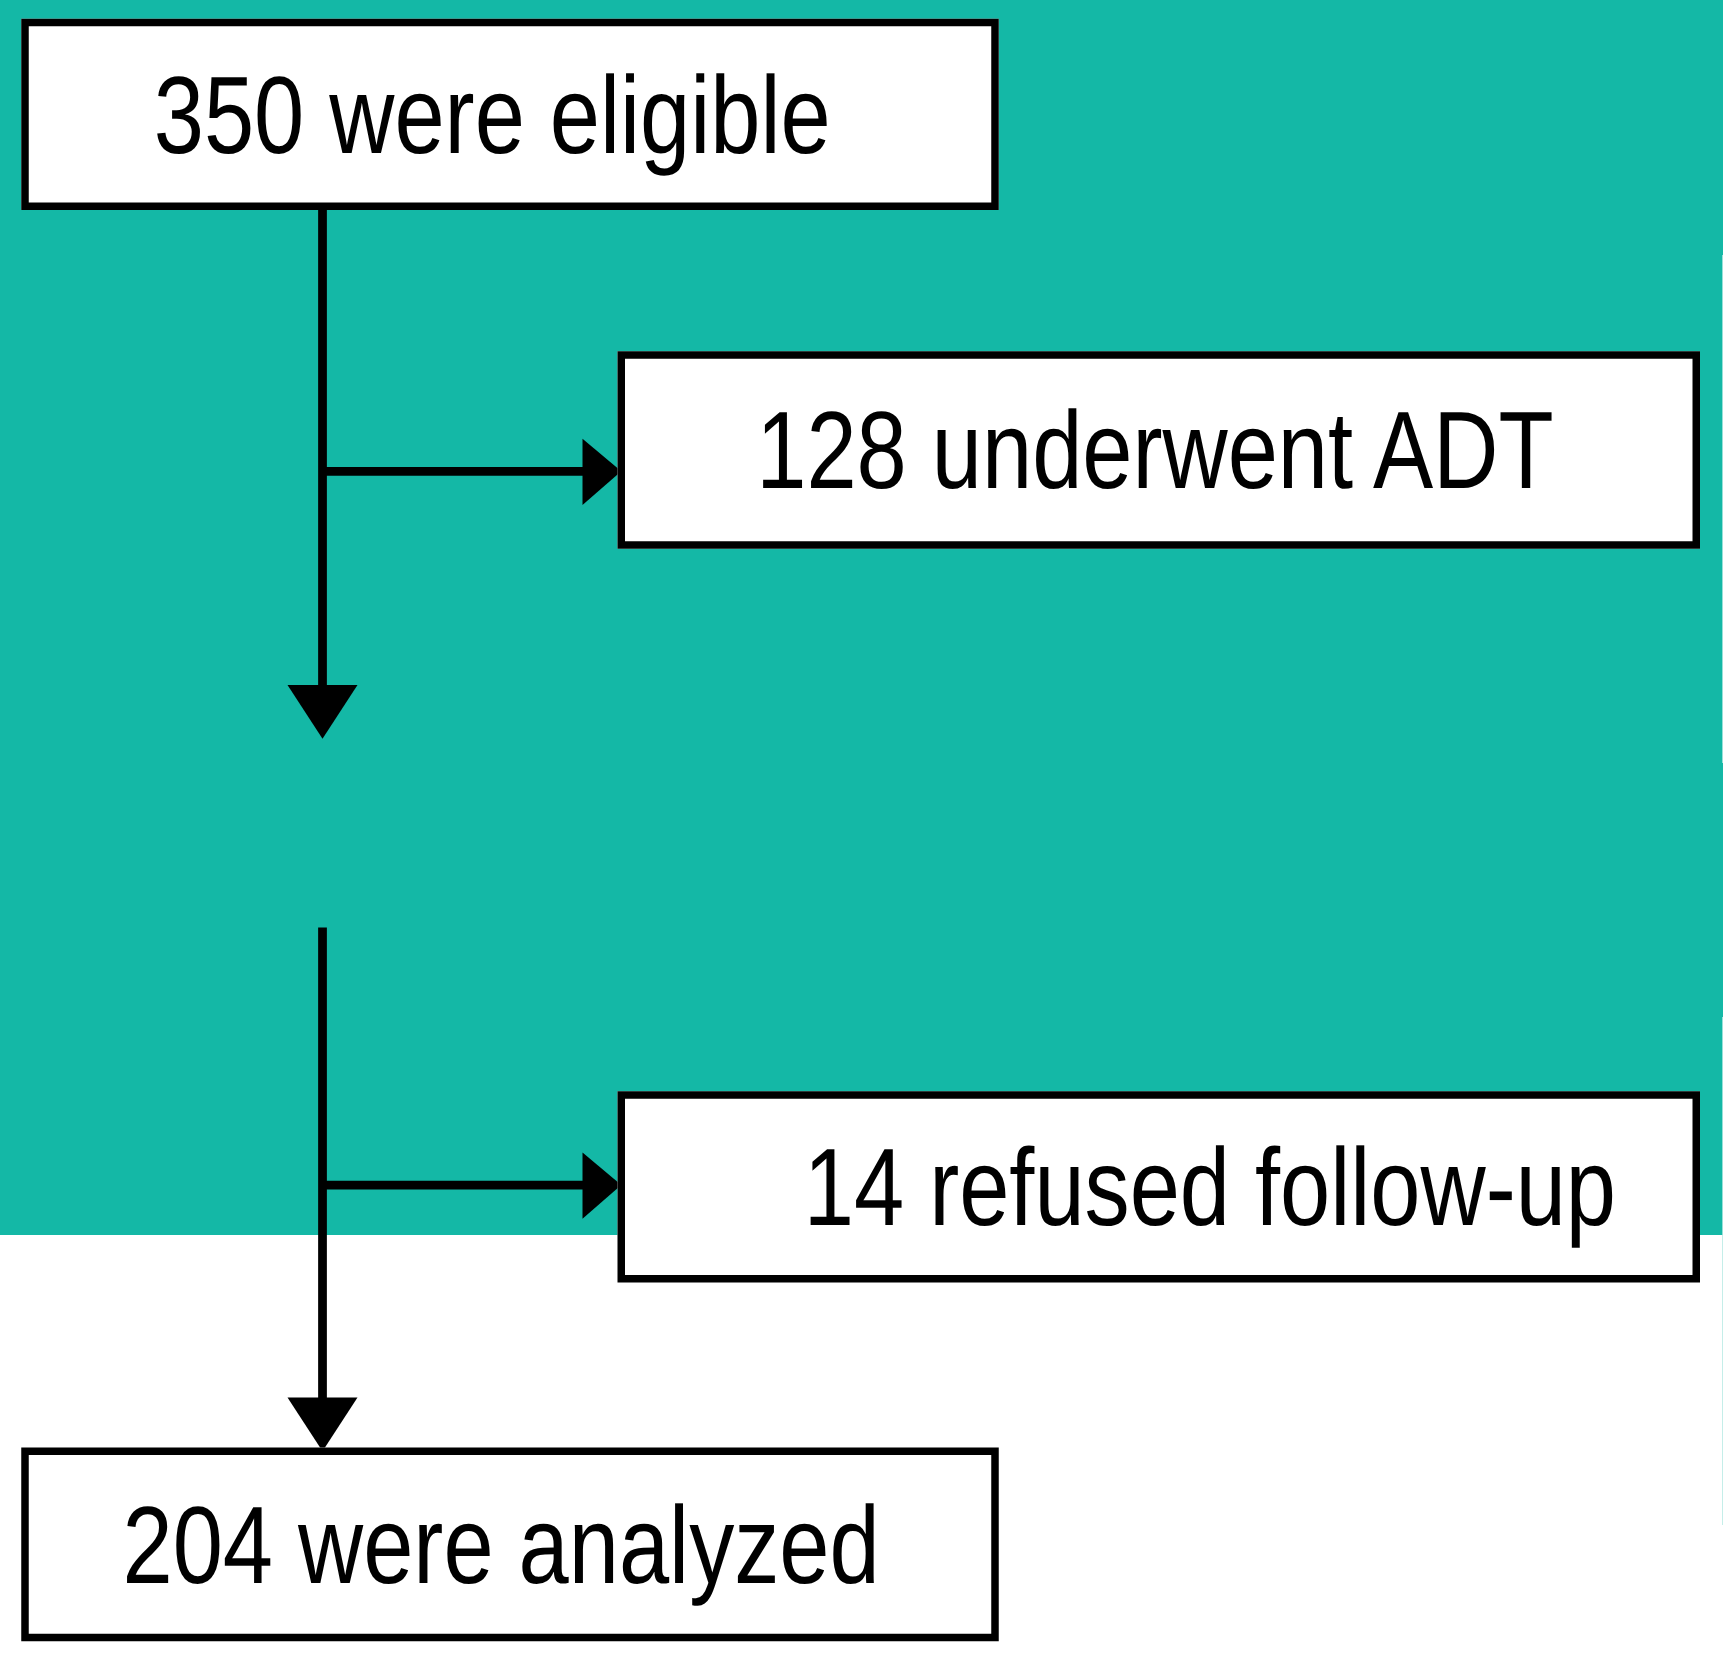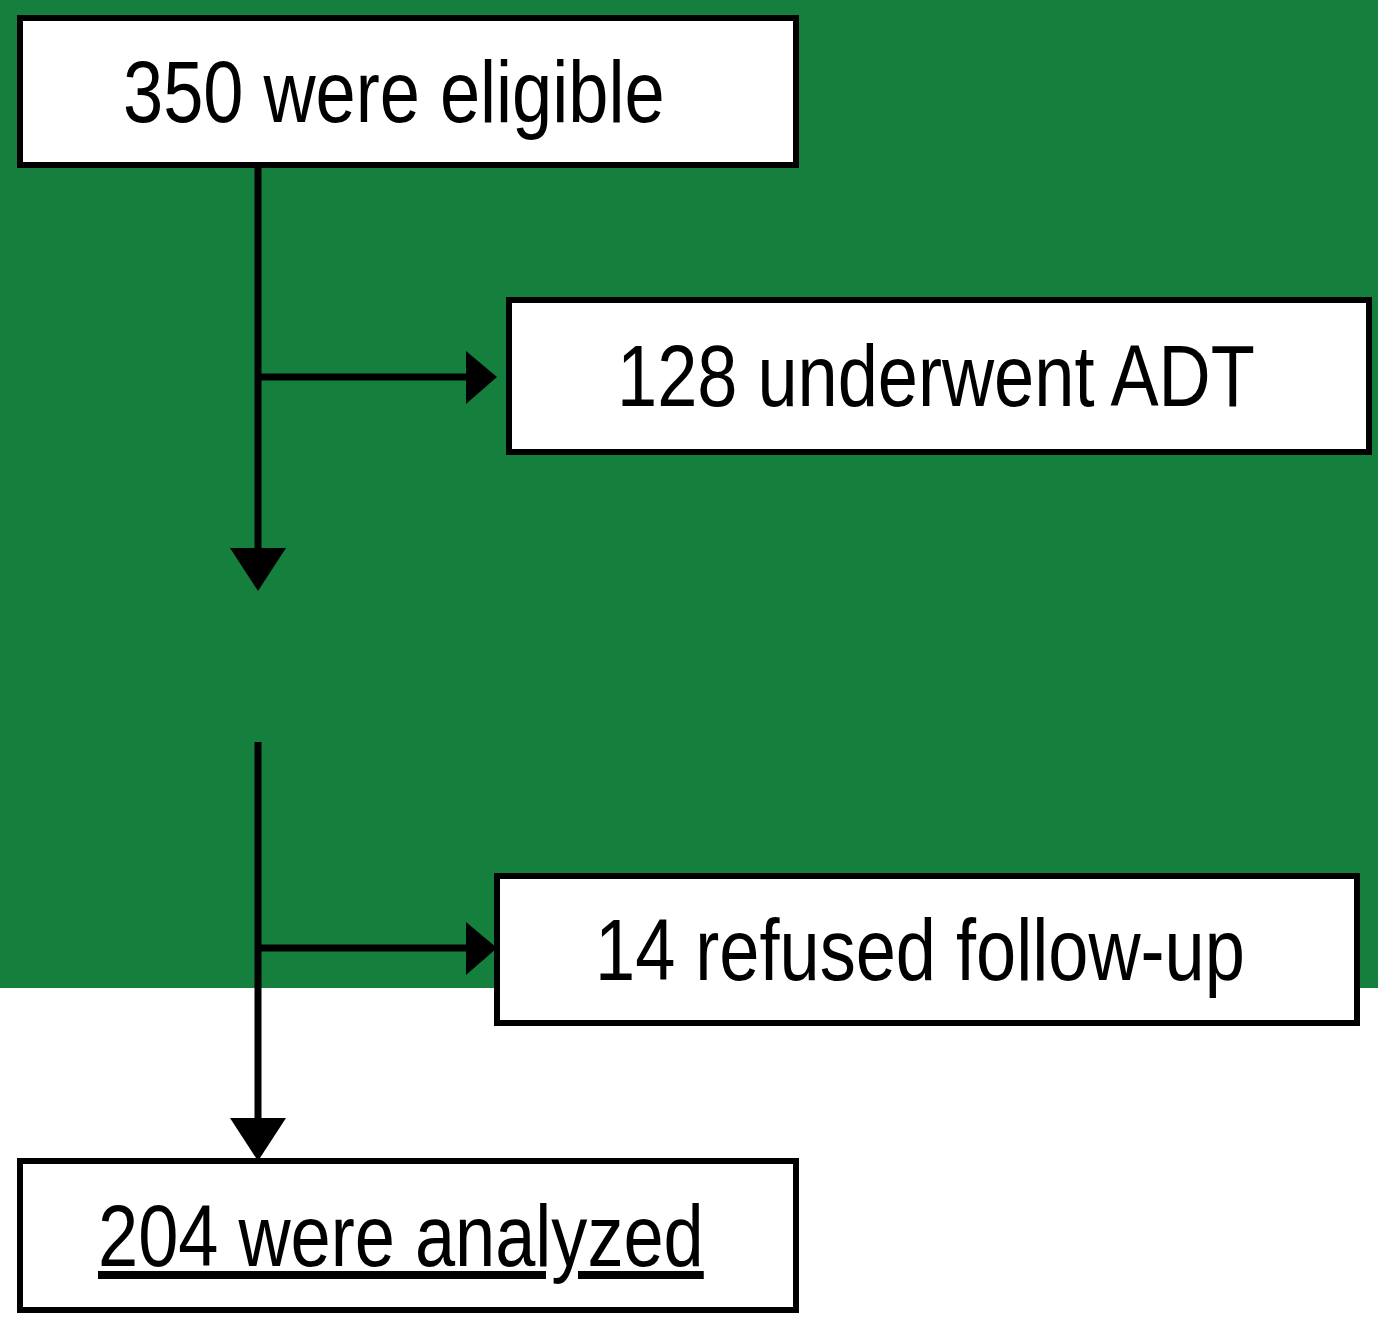--- a/index.html
+++ b/index.html
@@ -10,21 +10,21 @@
   body {
     width: 1378px;
     height: 1332px;
     overflow: hidden;
     font-family: "Liberation Sans", sans-serif;
   }
   #flowchart-root {
     position: relative;
     width: 1378px;
     height: 988px;
-    background: #15803d;
+    background: #14b8a6;
   }
   #flowchart-svg {
     position: absolute;
     top: 0;
     left: 0;
     width: 1378px;
     height: 1332px;
     display: block;
   }
   .node-box {
@@ -40,24 +40,24 @@
     font-size: 88px;
     line-height: 1;
     color: #000000;
     white-space: nowrap;
     transform: scaleX(0.82);
     transform-origin: left center;
     letter-spacing: 0px;
   }
   
   #box-eligible   { left: 17px;  top: 15px;   width: 782px; height: 153px; }
-  #box-adt        { left: 494px; top: 297px;  width: 866px; height: 158px; margin-left: 12px; }
+  #box-adt        { left: 494px; top: 281px;  width: 866px; height: 158px; }
   #box-enrolled   { left: 17px;  top: 583px;  width: 782px; height: 160px; }
-  #box-refused    { left: 494px; top: 873px;  width: 866px; height: 153px; }
-  #box-analyzed   { left: 17px;  top: 1158px; width: 782px; height: 155px; text-decoration: underline; }
+  #box-refused    { left: 494px; top: 873px;  width: 866px; height: 153px; padding-left: 48px; }
+  #box-analyzed   { left: 17px;  top: 1158px; width: 782px; height: 155px; }
 
   #box-eligible  .node-label { margin-left: 100px; }
   #box-adt       .node-label { margin-left: 105px; }
   #box-enrolled  .node-label { margin-left: 85px; }
   #box-refused   .node-label { margin-left: 95px; }
   #box-analyzed  .node-label { margin-left: 75px; }
 </style>
 </head>
 <body>
 

